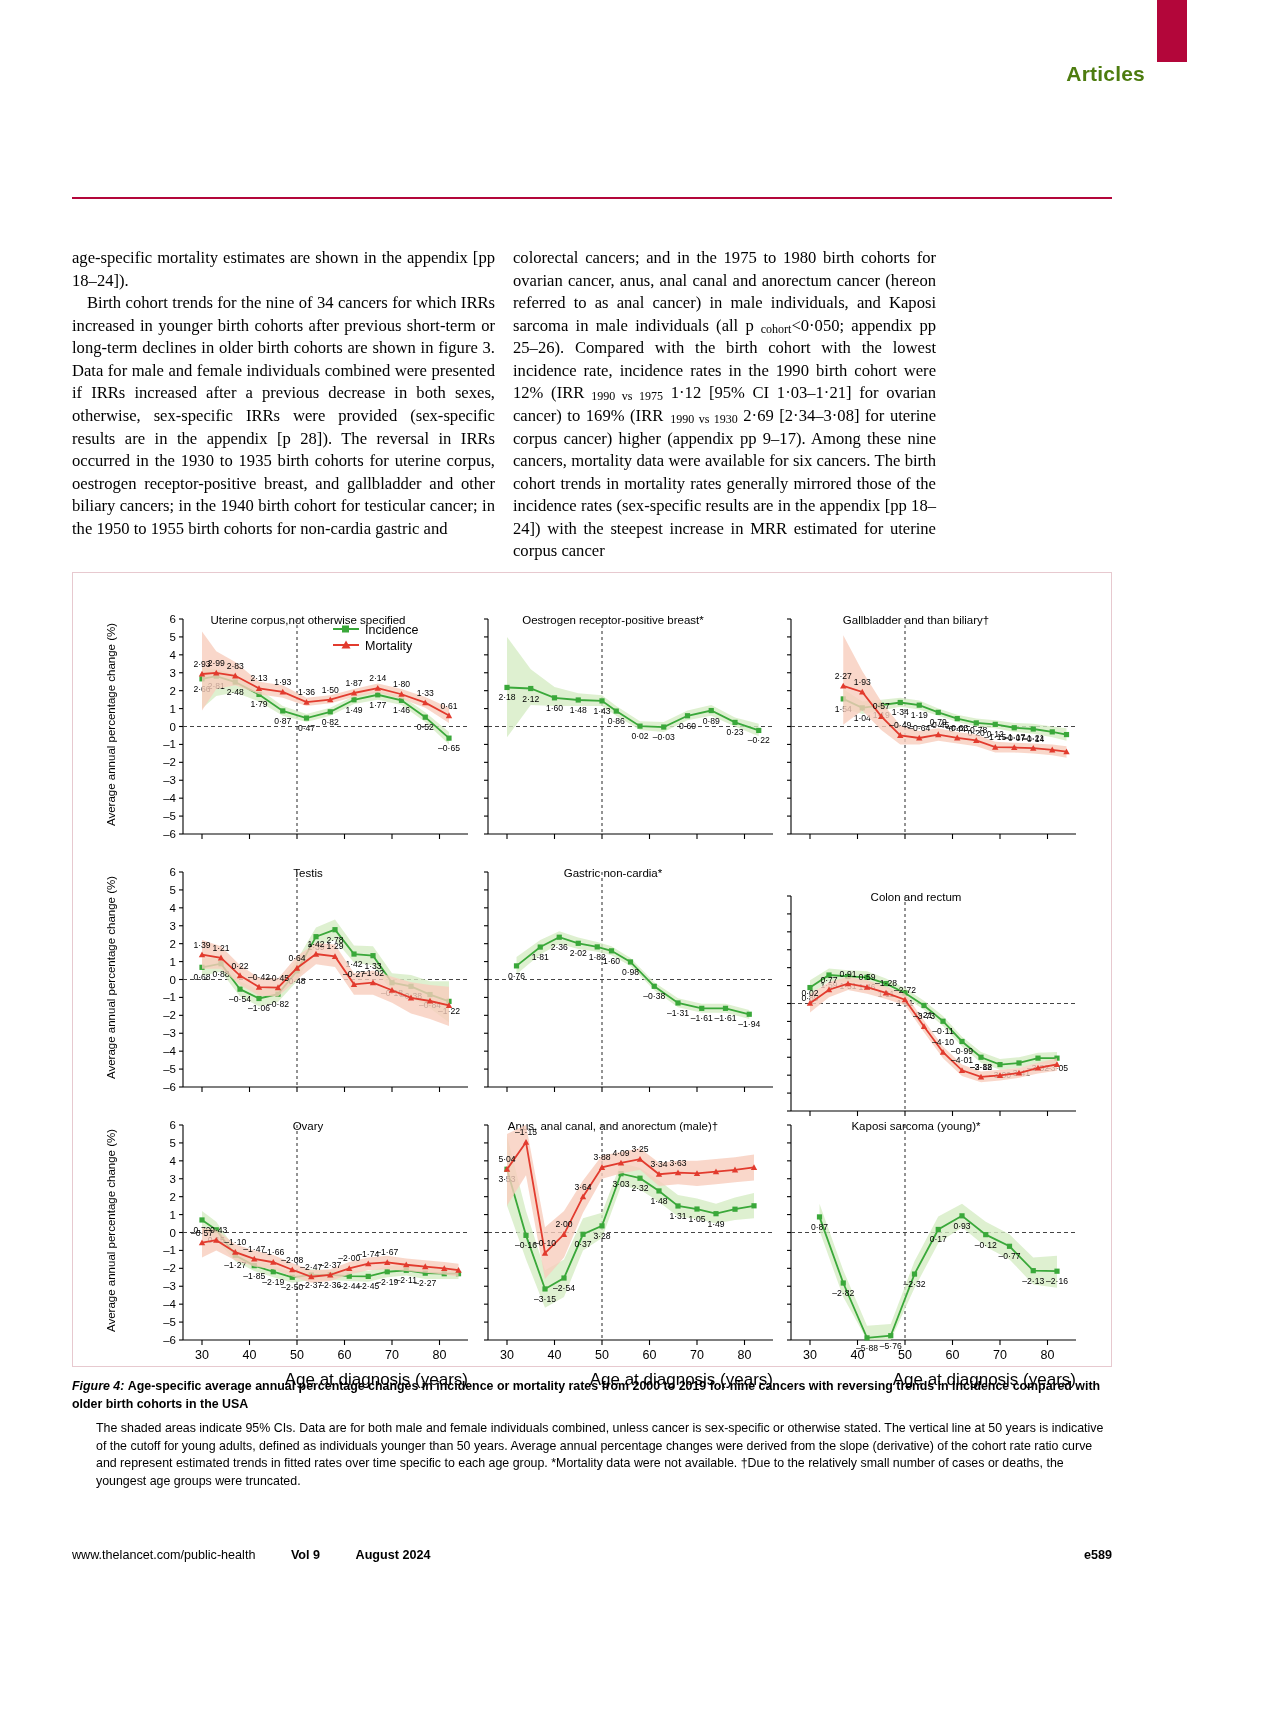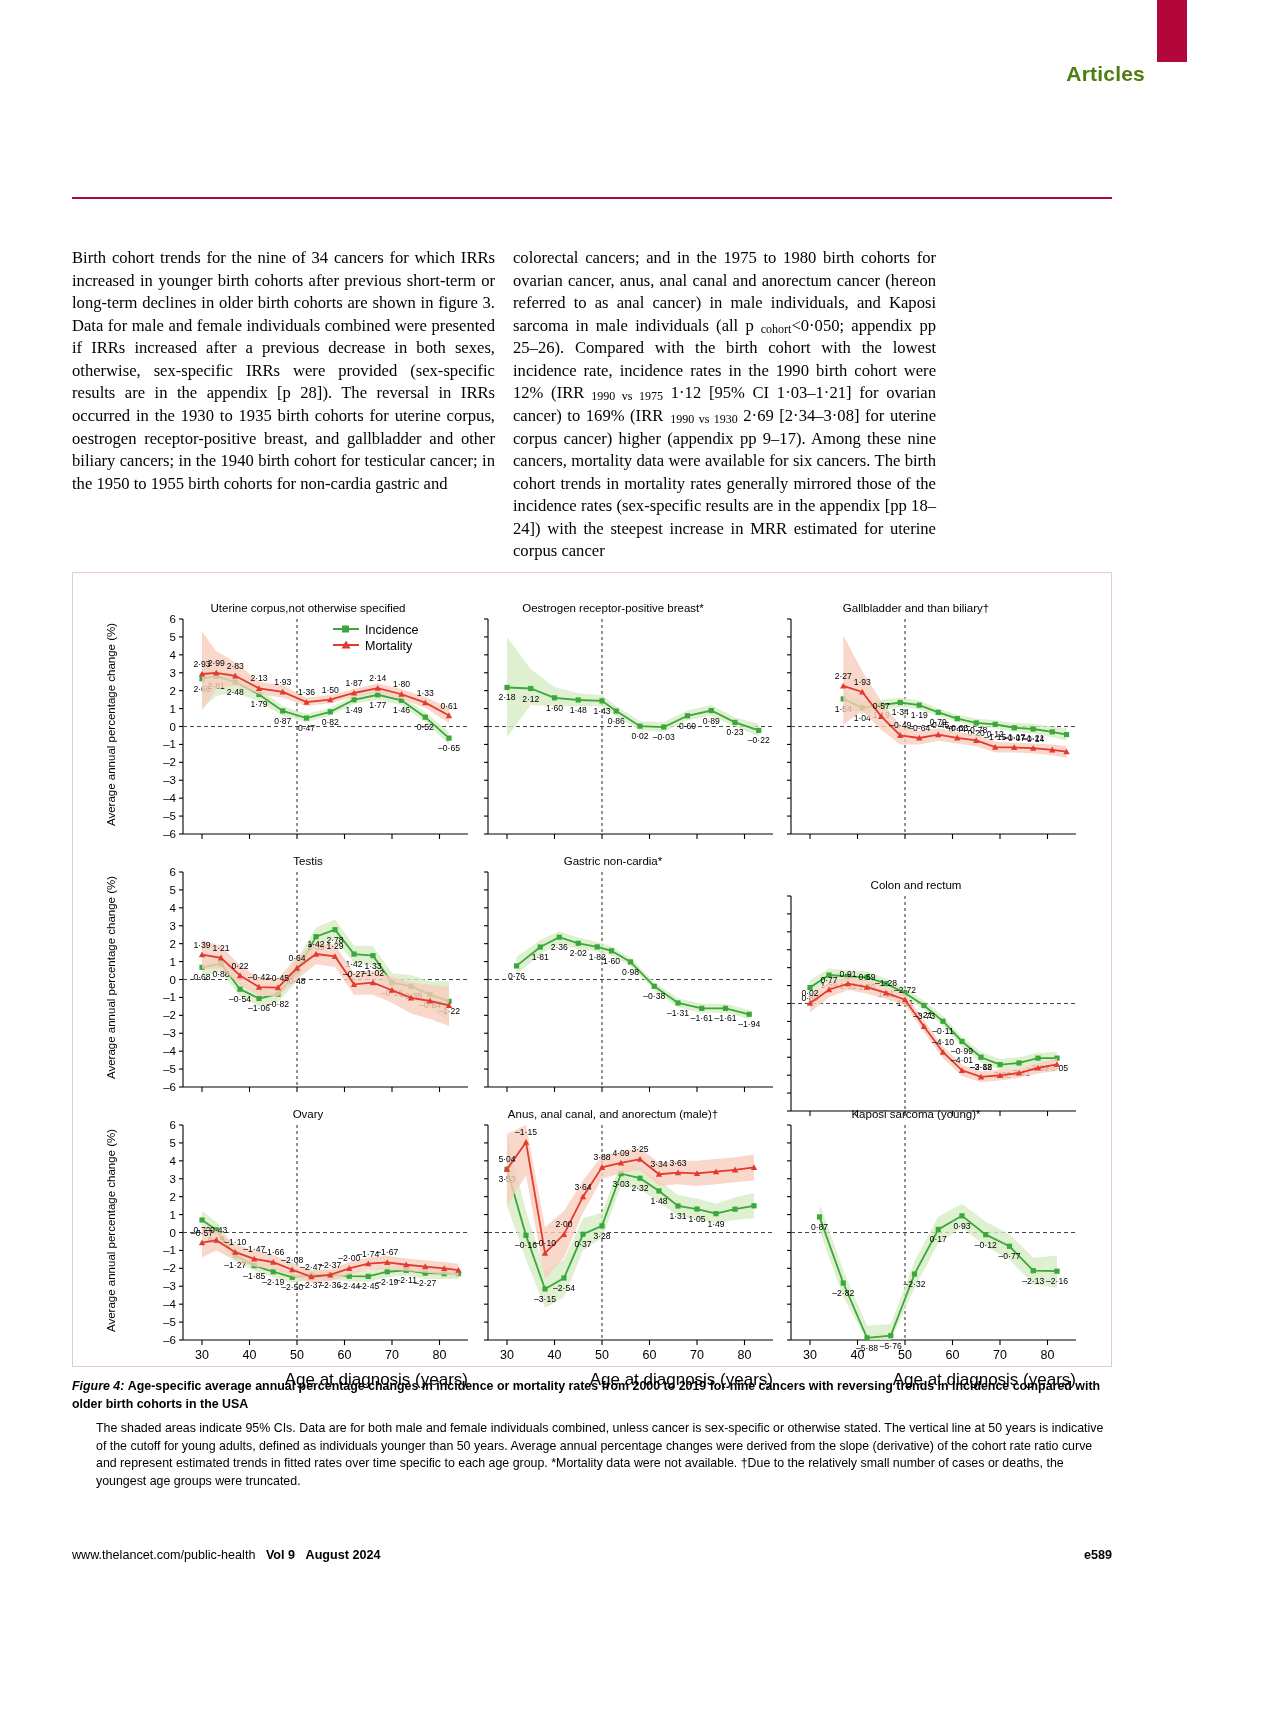--- a/index.html
+++ b/index.html
@@ -49,21 +49,21 @@
     position:absolute; left:72px; top:572px; width:1040px; height:795px;
     border:1px solid #e7c9cf; background:#fff;
   }
 
   
   .panels {
     position:absolute; left:0; top:0; width:1040px; height:795px;
   }
   .panel { position:absolute; }
   .panel-title {
-    position:absolute; top:4px; left:0; width:100%;
+    position:absolute; top:16px; left:0; width:100%;
     text-align:center;
     font-family:"Liberation Sans", sans-serif;
     font-size:11.5px; color:#000;
   }
   .plot {
     position:absolute; left:0; top:17px;
   }
   .axis-label-y {
     position:absolute;
     font-family:"Liberation Sans", sans-serif;
@@ -88,36 +88,37 @@
   .caption .ttl { font-weight:bold; font-style:italic; }
   .caption .ttl-b { font-weight:bold; font-style:normal; }
   .caption .body { display:block; margin-top:7px;margin-left:24px; }
 
   
   .footer {
     position:absolute; left:72px; top:1548px; width:1040px;
     font-family:"Liberation Sans", sans-serif; font-size:12.6px;
   }
   .footer .left { float:left; }
-  .footer .left b { font-weight:bold; }
+  .footer .left b { font-weight:bold;margin-left:25px; }
   .footer .right { float:right; font-weight:bold; }
   .clear { clear:both; }
 
   text { font-family:"Liberation Sans", sans-serif; }
 </style>
 </head>
 <body>
 
 <div class="header-band">
   <div class="red-tab"></div>
   <div class="articles-label">Articles</div>
   <div class="rule-top"></div>
 </div>
 
 <div class="col col-left">
+  <p>age-specific mortality estimates are shown in the appendix [pp 18–24]).</p>
   <p>Birth cohort trends for the nine of 34 cancers for which IRRs increased in younger birth cohorts after previous short-term or long-term declines in older birth cohorts are shown in figure 3. Data for male and female individuals combined were presented if IRRs increased after a previous decrease in both sexes, otherwise, sex-specific IRRs were provided (sex-specific results are in the appendix [p 28]). The reversal in IRRs occurred in the 1930 to 1935 birth cohorts for uterine corpus, oestrogen receptor-positive breast, and gallbladder and other biliary cancers; in the 1940 birth cohort for testicular cancer; in the 1950 to 1955 birth cohorts for non-cardia gastric and</p>
 </div>
 <div class="col col-right">
   <p id="right-col-p">colorectal cancers; and in the 1975 to 1980 birth cohorts for ovarian cancer, anus, anal canal and anorectum cancer (hereon referred to as anal cancer) in male individuals, and Kaposi sarcoma in male individuals (all p<sub>cohort</sub>&lt;0·050; appendix pp 25–26). Compared with the birth cohort with the lowest incidence rate, incidence rates in the 1990 birth cohort were 12% (IRR<sub>1990 vs 1975</sub> 1·12 [95% CI 1·03–1·21] for ovarian cancer) to 169% (IRR<sub>1990 vs 1930</sub> 2·69 [2·34–3·08] for uterine corpus cancer) higher (appendix pp 9–17). Among these nine cancers, mortality data were available for six cancers. The birth cohort trends in mortality rates generally mirrored those of the incidence rates (sex-specific results are in the appendix [pp 18–24]) with the steepest increase in MRR estimated for uterine corpus cancer</p>
 </div>
 
 <div class="figure-box">
   <div class="panels" id="panels">
       <div class="panel" style="left: 65px; top: 25px; width: 340px; height: 275px;">
         <div class="panel-title">Uterine corpus,not otherwise specified</div>

